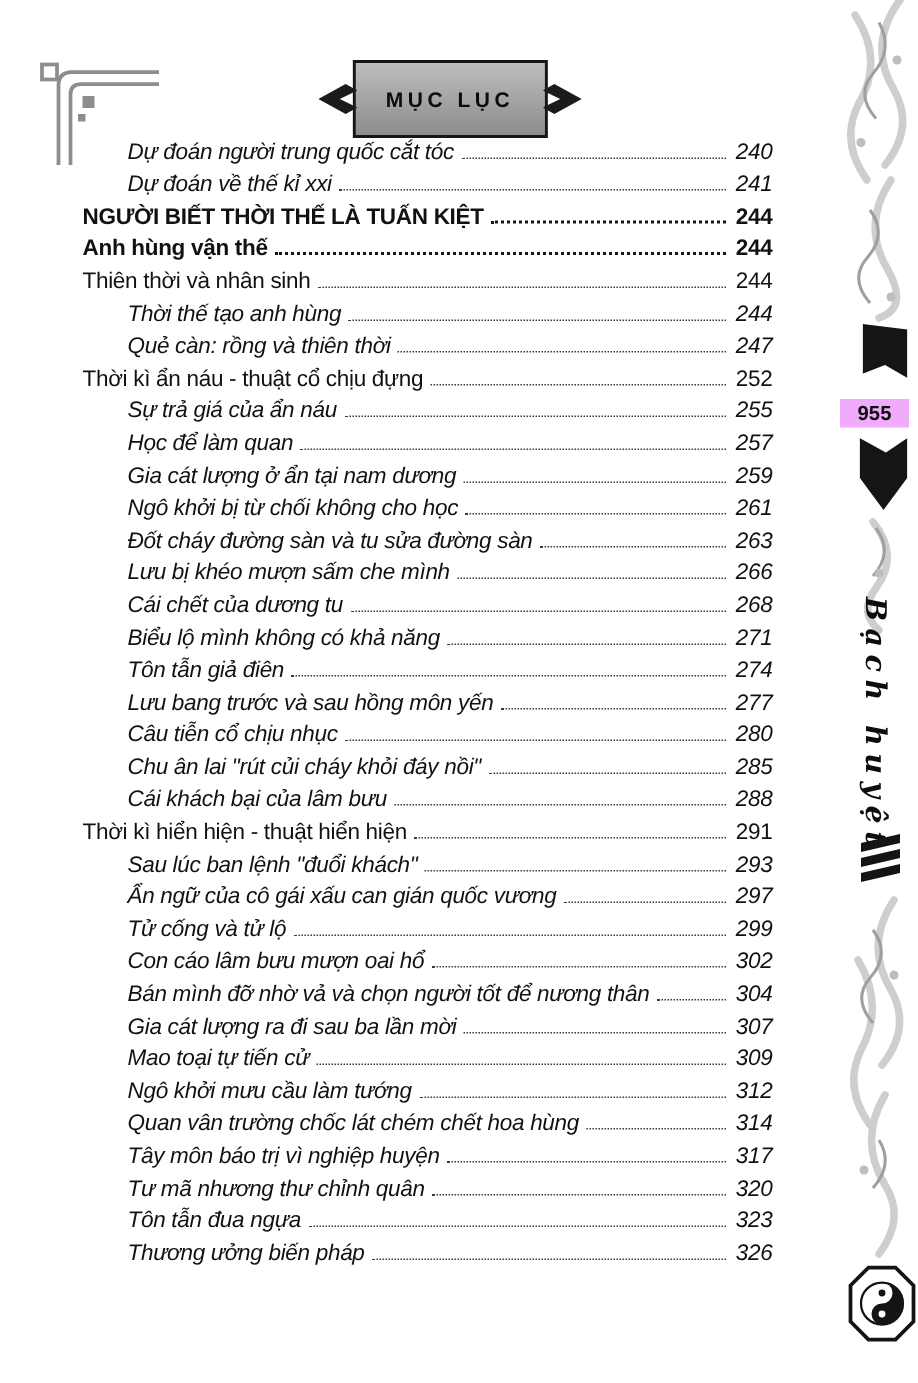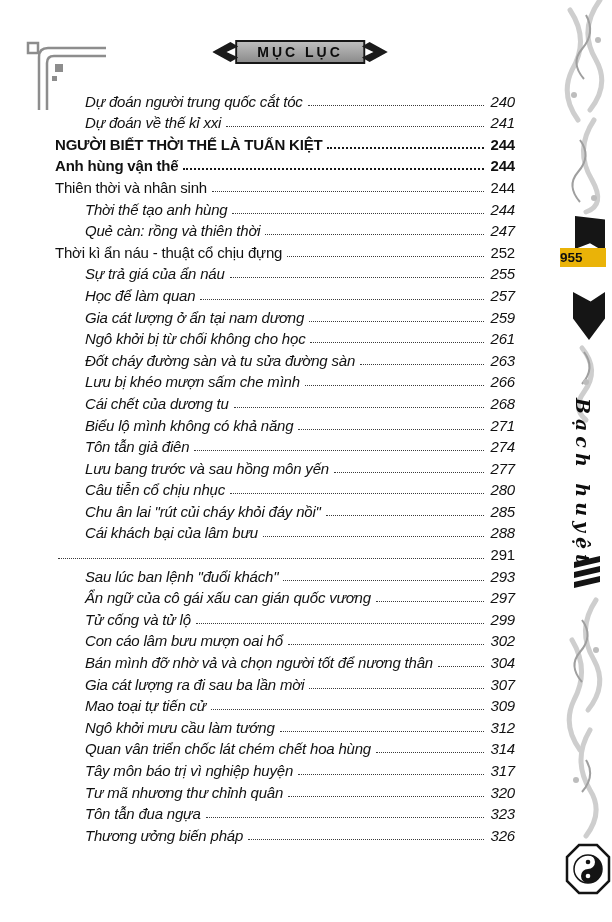--- a/index.html
+++ b/index.html
@@ -15,21 +15,21 @@
   .banner{
     position:absolute;top:40px;left:300px;transform:translateX(-50%);
     display:flex;align-items:center;
   }
   .banner-end{width:26px;height:20px;background:#1b1b1b;flex:none;}
   .banner-end.left{clip-path:polygon(0 50%,70% 0,100% 22%,55% 50%,100% 78%,70% 100%);margin-right:-3px;}
   .banner-end.right{clip-path:polygon(100% 50%,30% 0,0 22%,45% 50%,0 78%,30% 100%);margin-left:-3px;}
   .banner-body{
     background:linear-gradient(#bdbdbd,#8c8c8c);
     border:2px solid #161616;
-    padding:2px 20px;line-height:16px;
+    padding:16px 20px;line-height:16px;
     font-weight:bold;font-size:14px;letter-spacing:3px;color:#0c0c0c;
     white-space:nowrap;
   }
 
   
   .toc{position:absolute;top:87px;left:55px;right:97px;}
   .row{display:flex;align-items:flex-end;height:21.6px;font-size:15px;letter-spacing:-0.2px;}
   .row .label{white-space:nowrap;line-height:15px;padding-right:2px;}
   .row .dots{flex:1;border-bottom:1.6px dotted #3a3a3a;margin:0 3px 3px 3px;min-width:12px;}
   .row .pageno{min-width:28px;text-align:right;line-height:15px;}
@@ -39,22 +39,22 @@
   .row.h2{font-weight:bold;}
 
   
   .sidebar{position:absolute;top:0;right:0;width:52px;height:922px;}
   .engraving{position:absolute;top:0;left:0;}
   .tab-top{
     position:absolute;top:216px;left:15px;width:30px;height:36px;background:#151515;
     clip-path:polygon(0 0,100% 10%,100% 100%,50% 76%,0 92%);
   }
   .edge-pageno{
-    position:absolute;top:248px;left:0;width:46px;text-align:left;
-    font-weight:bold;font-size:13.5px;color:#101010;background:#eab308;padding:2px 0;
+    position:absolute;top:266px;left:0;width:46px;text-align:center;
+    font-weight:bold;font-size:13.5px;color:#101010;background:#f0abfc;padding:2px 0;
   }
   .tab-bottom{
     position:absolute;top:292px;left:13px;width:32px;height:48px;background:#151515;
     clip-path:polygon(0 0,55% 20%,100% 0,100% 55%,50% 100%,0 55%);
   }
   .calligraphy{
     position:absolute;top:398px;left:12px;height:160px;
     writing-mode:vertical-rl;text-orientation:mixed;
     font-family:"DejaVu Serif", serif;font-style:italic;font-weight:bold;
     font-size:19px;letter-spacing:5px;color:#0d0d0d;white-space:nowrap;
@@ -206,20 +206,21 @@
     <span class="pageno">285</span>
   </div>
 
   <div class="row sub">
     <span class="label">Cái khách bại của lâm bưu</span>
     <span class="dots"></span>
     <span class="pageno">288</span>
   </div>
 
   <div class="row plain">
+    <span class="label">Thời kì hiển hiện - thuật hiển hiện</span>
     <span class="dots"></span>
     <span class="pageno">291</span>
   </div>
 
   <div class="row sub">
     <span class="label">Sau lúc ban lệnh "đuổi khách"</span>
     <span class="dots"></span>
     <span class="pageno">293</span>
   </div>
 
@@ -259,21 +260,21 @@
     <span class="pageno">309</span>
   </div>
 
   <div class="row sub">
     <span class="label">Ngô khởi mưu cầu làm tướng</span>
     <span class="dots"></span>
     <span class="pageno">312</span>
   </div>
 
   <div class="row sub">
-    <span class="label">Quan vân triển chốc lát chém chết hoa hùng</span>
+    <span class="label">Quan vân trường chốc lát chém chết hoa hùng</span>
     <span class="dots"></span>
     <span class="pageno">314</span>
   </div>
 
   <div class="row sub">
     <span class="label">Tây môn báo trị vì nghiệp huyện</span>
     <span class="dots"></span>
     <span class="pageno">317</span>
   </div>
 

